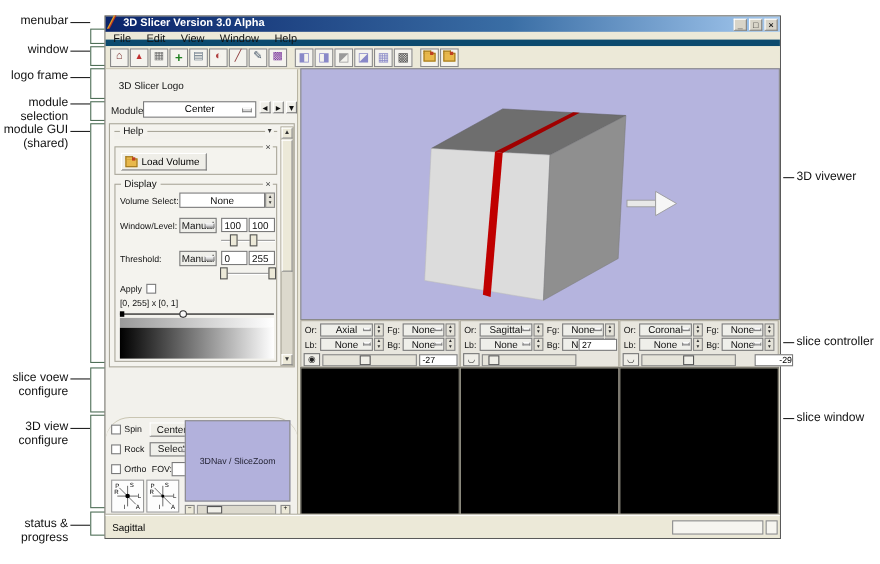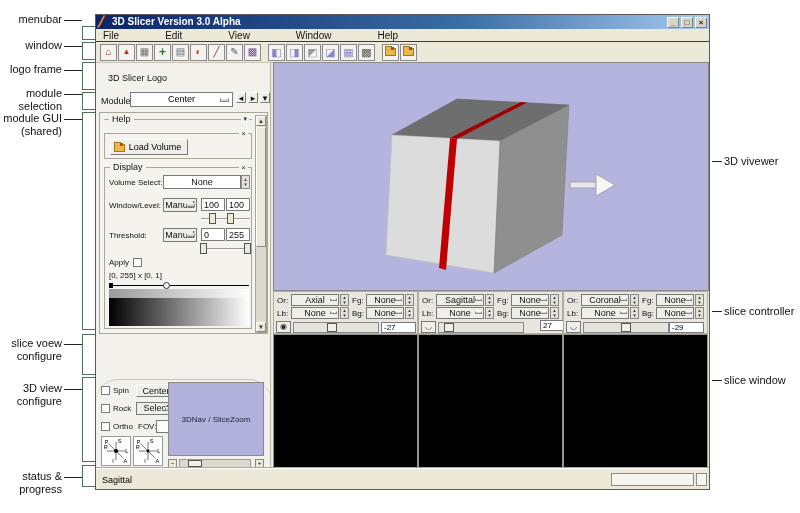--- a/index.html
+++ b/index.html
@@ -13,21 +13,21 @@
   .lbl-r { text-align:left; left:724px; }
   .cline { height:1px; background:#222; }
   .bracket { background:#fff; border:1px solid #4f6f58; }
 
   
   #app { left:95px; top:14px; width:615px; height:476px; background:#ece9d8; border:1px solid #5a5a5a; }
   #titlebar { left:0; top:0; width:613px; height:14px; background:linear-gradient(to right,#0a246a,#3a6ea5 60%,#a6caf0); color:#fff; font-size:10px; font-weight:bold; line-height:14px; padding-left:16px; }
   .tb-icon { left:2px; top:2px; width:10px; height:10px; color:#e8a020; font-size:10px; line-height:10px; font-weight:bold; text-shadow:1px 0 #c03020; }
   .winbtn { top:2px; width:12px; height:11px; background:#d8d4c8; border:1px solid #808080; border-top-color:#fff; border-left-color:#fff; font-size:8px; line-height:9px; text-align:center; color:#222; }
 
-  #menubar { left:0; top:14px; width:613px; height:13px; background:#ece9d8; border-bottom:1px solid #0c4a6e; display:flex;gap:32px; }
+  #menubar { left:0; top:14px; width:613px; height:13px; background:#ece9d8; border-bottom:6px solid #0c4a6e; display:flex; }
   .menu-item { font-size:10px; line-height:13px; padding:0 7px; color:#111; }
 
   #toolbar { left:0; top:27px; width:613px; height:21px; background:#ece9d8; border-bottom:1px solid #c9c5b2; display:flex; align-items:center; padding-left:4px; gap:1px; }
   .tool-btn { width:17px; height:17px; background:#f4f3ee; border:1px solid #8a8a8a; display:flex; align-items:center; justify-content:center; font-size:10px; line-height:10px; }
   .tool-btn .g { display:block; }
   .c0{color:#7a3030} .c1{color:#c03030;font-size:8px} .c2{color:#707070} .c3{color:#208020;font-weight:bold;font-size:12px}
   .c4{color:#607080} .c5{color:#b04040} .c6{color:#904040} .c7{color:#506070} .c8{color:#8040a0}
   .c9,.c10,.c12,.c13{color:#8888c8;font-size:11px} .c11{color:#9a9a9a;font-size:11px} .c14{color:#555;font-size:11px}
   .folder { width:11px; height:8px; background:#e8b84b; border:1px solid #a07820; position:relative; }
   .folder::before { content:""; position:absolute; left:-1px; top:-3px; width:5px; height:2px; background:#e8b84b; border:1px solid #a07820; border-bottom:none; }
@@ -402,21 +402,21 @@
       <span class="ctl-lab" style="left:78px; top:17px;">Bg:</span>
       <div class="mbtn tiny" style="left:92px; top:15px; width:38px; height:12px; line-height:10px;"><span>None</span><span class="mind" style="right:1px; width:7px; height:3px;"></span></div>
       <div class="spin" style="left:131px; top:15px; height:12px;">
           <span>▴</span>
           <span>▾</span>
         </div>
       <span class="eye-btn" style="left:2px; top:29px;">◡</span>
       <div class="hslider" style="left:19px; top:30px; width:86px; height:11px;">
           <span class="hthumb" style="left:5px;"></span>
         </div>
-      <span class="val-box" style="left:107px; top:28px; width:35px; height:11px;margin-left:14px;">27</span>
+      <span class="val-box" style="left:107px; top:16px; width:35px; height:11px;">27</span>
     </div>
 
     <div class="abs slice-ctrl" style="left:467px;">
       <span class="ctl-lab" style="left:3px; top:4px;">Or:</span>
       <div class="mbtn tiny" style="left:17px; top:2px; width:48px; height:12px; line-height:10px;"><span>Coronal</span><span class="mind" style="right:1px; width:7px; height:3px;"></span></div>
       <div class="spin" style="left:66px; top:2px; height:12px;">
           <span>▴</span>
           <span>▾</span>
         </div>
       <span class="ctl-lab" style="left:78px; top:4px;">Fg:</span>
@@ -434,21 +434,21 @@
       <span class="ctl-lab" style="left:78px; top:17px;">Bg:</span>
       <div class="mbtn tiny" style="left:92px; top:15px; width:38px; height:12px; line-height:10px;"><span>None</span><span class="mind" style="right:1px; width:7px; height:3px;"></span></div>
       <div class="spin" style="left:131px; top:15px; height:12px;">
           <span>▴</span>
           <span>▾</span>
         </div>
       <span class="eye-btn" style="left:2px; top:29px;">◡</span>
       <div class="hslider" style="left:19px; top:30px; width:86px; height:11px;">
           <span class="hthumb" style="left:37px;"></span>
         </div>
-      <span class="val-box" style="left:105px; top:30px; width:35px; height:11px;">-29</span>
+      <span class="val-box" style="left:122px; top:30px; width:35px; height:11px;text-align:right;">-29</span>
     </div>
 
     <div class="abs slice-win" style="left:177px; width:145px;"></div>
     <div class="abs slice-win" style="left:322px; width:145px;"></div>
     <div class="abs slice-win" style="left:467px; width:145px;"></div>
 
     <div id="statusbar" class="abs">
       <span class="abs" style="left:6px; top:6px;">Sagittal</span>
       <span class="abs prog" style="left:515px; top:4px; width:83px; height:13px;"></span>
       <span class="abs prog" style="left:600px; top:4px; width:11px; height:13px;"></span>

